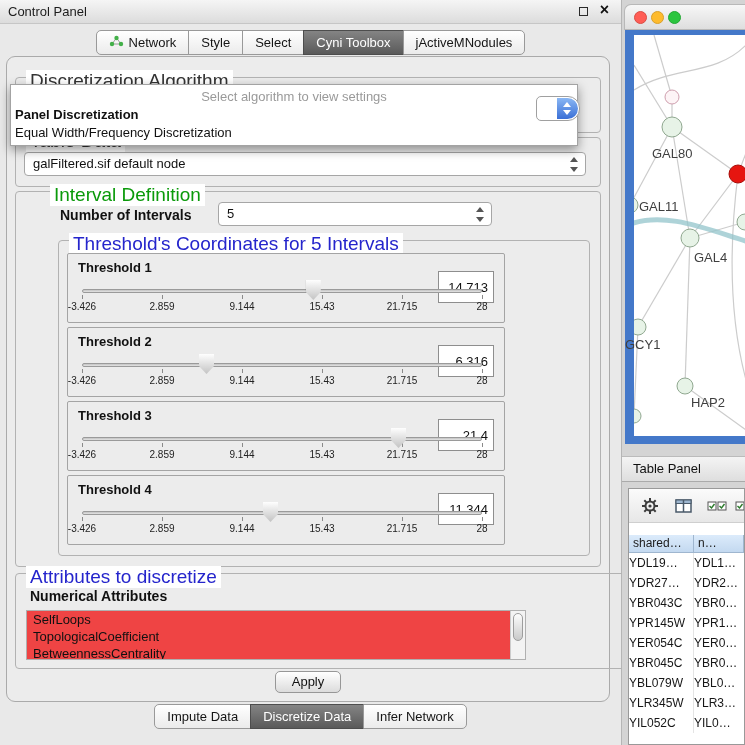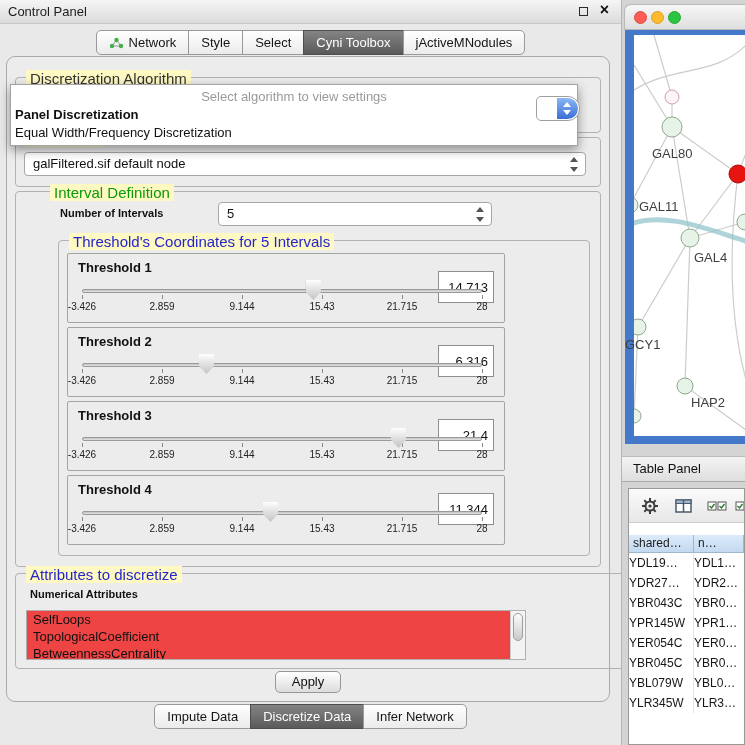--- a/index.html
+++ b/index.html
@@ -10,48 +10,48 @@
   .cp{position:absolute;left:0;top:0;width:622px;height:745px;background:#e9e9e9;border-right:1px solid #b5b5b5}
   .cp-title{position:absolute;left:0;top:0;width:100%;height:24px;background:linear-gradient(#f5f5f5,#dcdcdc);border-bottom:1px solid #c6c6c6}
   .cp-title .t{position:absolute;left:8px;top:4px;font-size:13px;color:#1c1c1c}
   .float-ic{position:absolute;right:33px;top:7px;width:9px;height:9px;border:1.5px solid #2a2a2a}
   .close-ic{position:absolute;right:12px;top:1px;font-size:16px;font-weight:bold;color:#111;cursor:default}
 
   .tabbar{position:absolute;left:0;width:622px;display:flex;justify-content:center}
   .tabbar.top{top:30px}
   .tabbar.bottom{top:704px}
   .tab{font-size:13px;color:#151515;background:linear-gradient(#ffffff,#ebebeb);border:1px solid #999;
-       padding:4px 12px;margin-left:-1px;display:flex;align-items:center;gap:5px;white-space:nowrap;cursor:default}
+       padding:4px 12px;margin-left:-1px;display:flex;gap:5px;white-space:nowrap;cursor:default}
   .tab.first{border-radius:5px 0 0 5px}
   .tab.last{border-radius:0 5px 5px 0}
   .tab.active{background:linear-gradient(#848484,#5a5a5a);color:#fff;border-color:#4d4d4d}
 
   .main-panel{position:absolute;left:6px;top:56px;width:604px;height:646px;border:1px solid #aaa;border-radius:9px;background:#ececec}
 
   .grp{position:absolute;border:1px solid #b2b2b2;border-radius:4px}
-  .gtitle{position:absolute;top:-8px;left:10px;background:#fef9c3;padding:0 4px;font-size:15px;color:#333;white-space:nowrap}
+  .gtitle{position:absolute;top:-8px;left:10px;background:#ffffff;padding:0 4px;font-size:19px;color:#333;white-space:nowrap}
   .gtitle.green{color:#0a9a0a}
   .gtitle.blue{color:#2525cc}
 
   .combo{position:absolute;background:#fff;border:1px solid #a6a6a6;border-radius:4px;font-size:13px;color:#111;line-height:22px;padding-left:8px;white-space:nowrap;overflow:hidden}
   .stepper{position:absolute;right:5px;top:3px;width:11px;height:17px}
   .tri-up{position:absolute;left:1px;top:1px;width:0;height:0;border-left:4px solid transparent;border-right:4px solid transparent;border-bottom:5px solid #555}
   .tri-dn{position:absolute;left:1px;bottom:1px;width:0;height:0;border-left:4px solid transparent;border-right:4px solid transparent;border-top:5px solid #555}
 
   
   .popup{position:absolute;left:10px;top:84px;width:568px;background:#fff;border:1px solid #a3a3a3;box-shadow:0 4px 10px rgba(0,0,0,.4);z-index:50;padding-bottom:3px}
   .popup-ph{font-size:13px;color:#9a9a9a;text-align:center;padding:4px 0 2px;line-height:15px}
   .popup-item{font-size:13px;color:#111;padding:1px 4px;line-height:16px}
   .bold{font-weight:bold}
   .combo-frag{position:absolute;left:536px;top:96px;width:44px;height:25px;background:#fff;border:1px solid #a0a0a0;border-radius:5px 12px 12px 5px;z-index:60}
   .blue-cap{position:absolute;right:1px;top:1px;bottom:1px;width:21px;border-radius:0 11px 11px 0;background:linear-gradient(#8ab7f4,#3a6fd6)}
   .blue-cap .w-up{position:absolute;left:6px;top:4px;width:0;height:0;border-left:4px solid transparent;border-right:4px solid transparent;border-bottom:5px solid #fff}
   .blue-cap .w-dn{position:absolute;left:6px;bottom:4px;width:0;height:0;border-left:4px solid transparent;border-right:4px solid transparent;border-top:5px solid #fff}
 
-  .lbl{position:absolute;font-size:11px;color:#111}
+  .lbl{position:absolute;font-size:14px;color:#111}
   .lbl.b{font-weight:bold}
 
   
   .thr{position:absolute;left:8px;width:438px;height:70px;border:1px solid #a4a4a4;border-radius:2px;background:#ececec}
   .thr-lab{position:absolute;left:10px;top:6px;font-size:13px;font-weight:bold;color:#111}
   .thr-val{position:absolute;right:10px;top:17px;width:56px;height:32px;border:1px solid #8e8e8e;background:#fff;
            font-family:"Liberation Sans",sans-serif;font-size:13px;color:#111;text-align:right;padding-right:5px}
   .sl{position:absolute;left:14px;top:25px;width:400px;height:36px}
   .sl-track{position:absolute;left:0;right:0;top:10px;height:4px;background:linear-gradient(#c2c2c2,#e4e4e4);border:1px solid #9a9a9a;border-radius:2px}
   .tick{position:absolute;top:16px;width:1px;height:4px;background:#8a8a8a}
@@ -404,15 +404,19 @@
           <div class="tc c2">YBR0…</div>
         </div>
       <div class="trow">
           <div class="tc c1">YBL079W</div>
           <div class="tc c2">YBL0…</div>
         </div>
       <div class="trow">
           <div class="tc c1">YLR345W</div>
           <div class="tc c2">YLR3…</div>
         </div>
+      <div class="trow">
+          <div class="tc c1">YIL052C</div>
+          <div class="tc c2">YIL0…</div>
+        </div>
     </div>
   </div>
 </div>
 
 </body></html>

